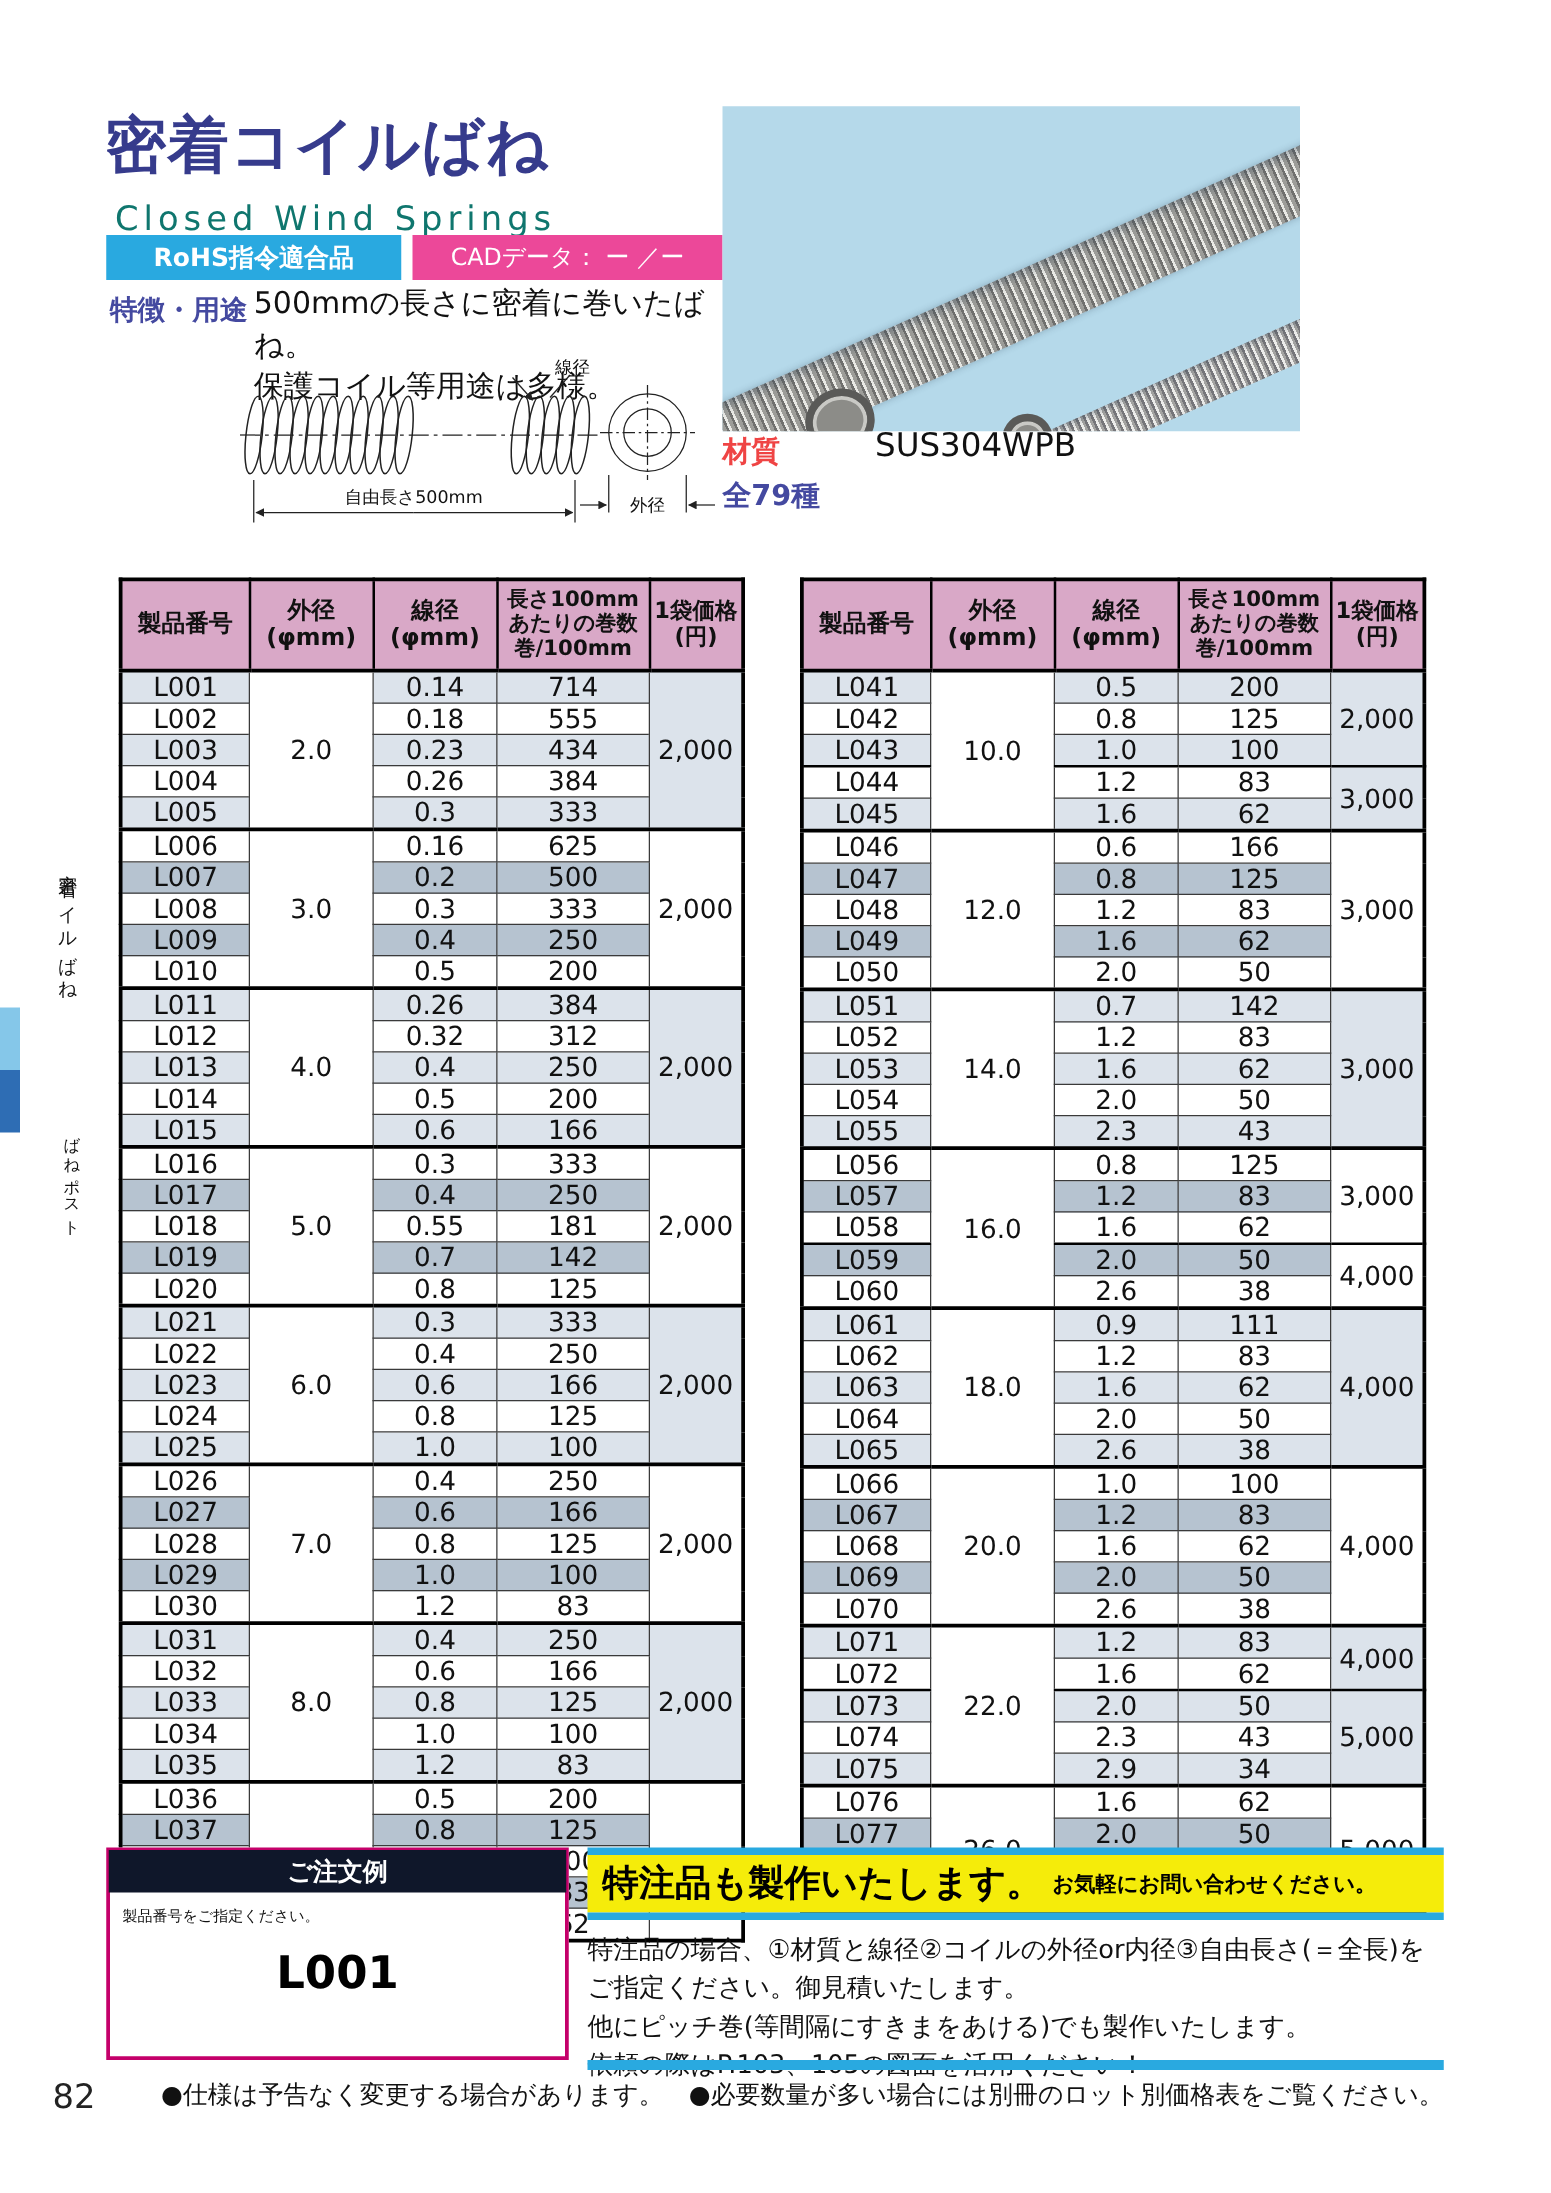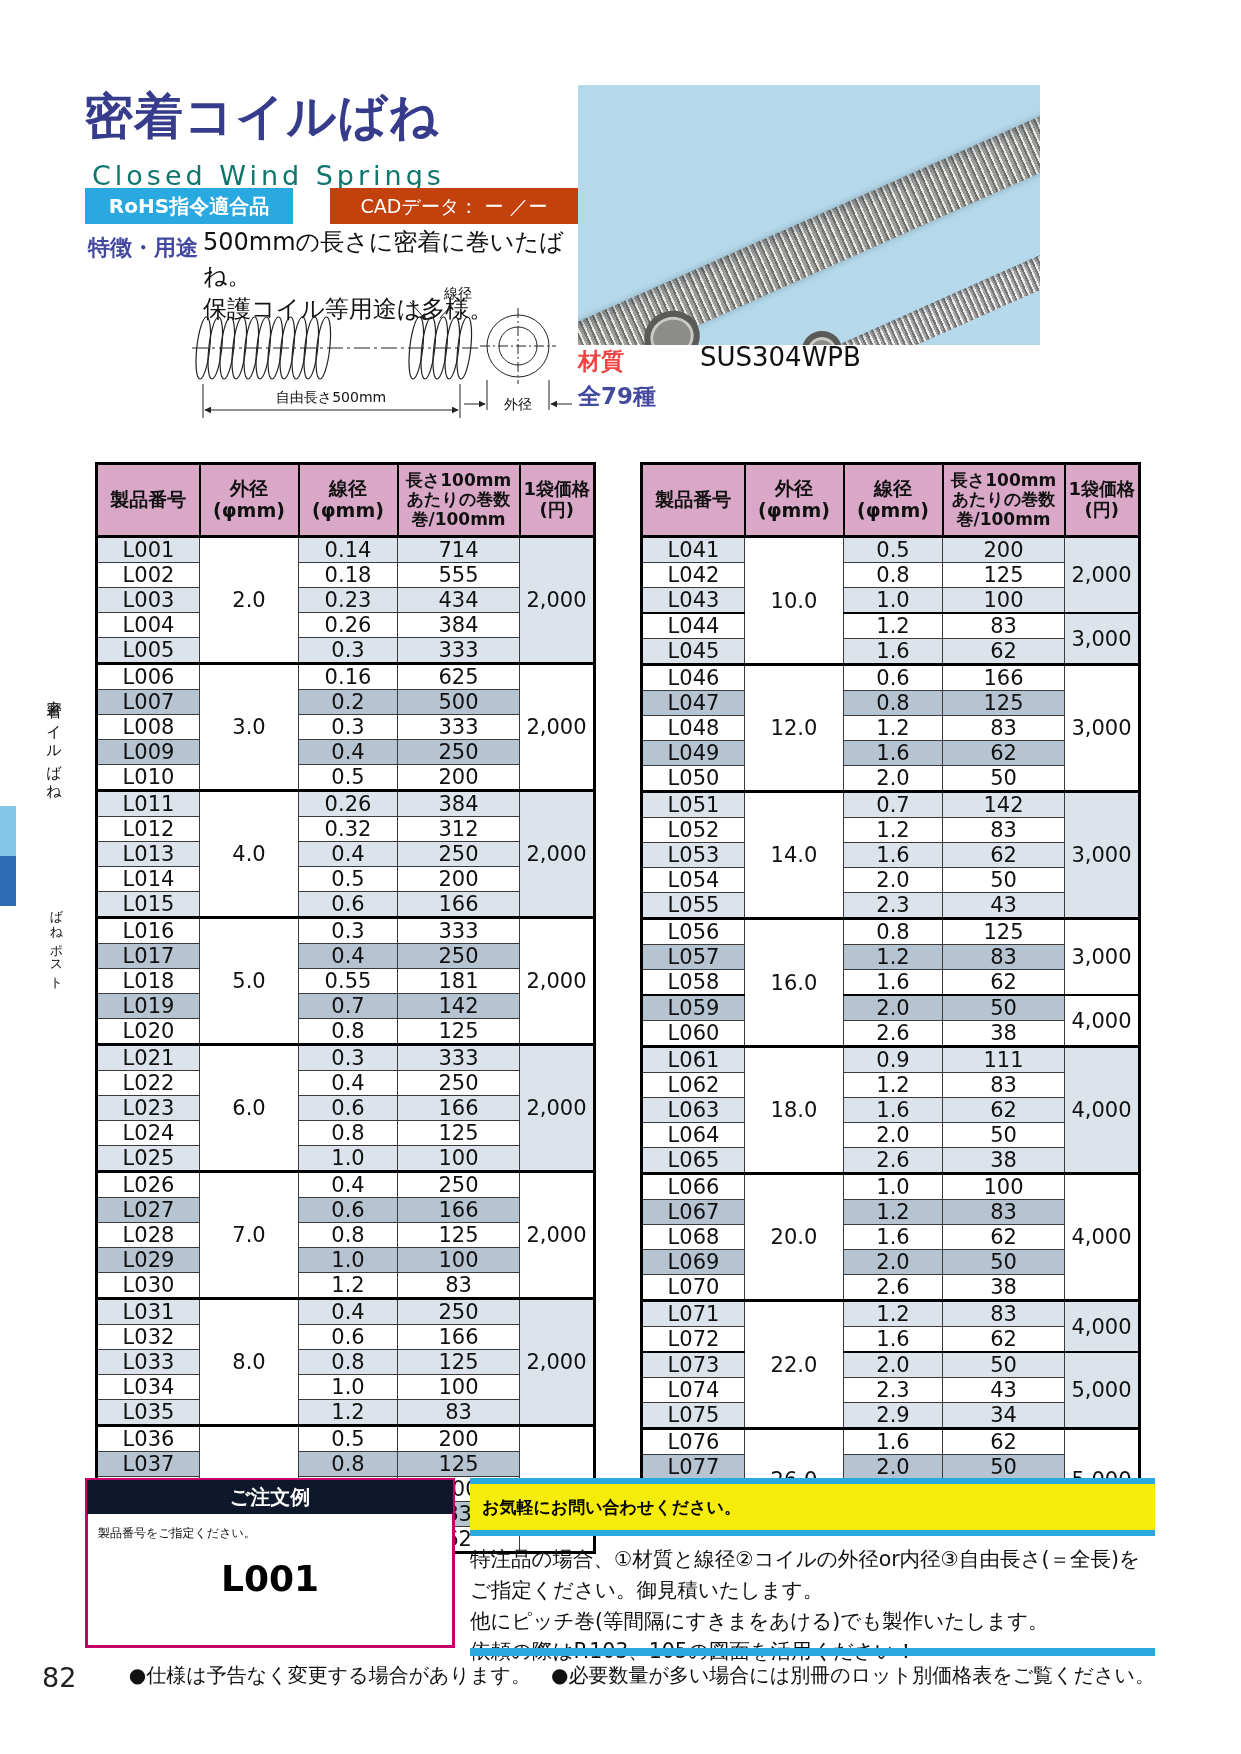--- a/index.html
+++ b/index.html
@@ -6,23 +6,23 @@
   body{
     width:1241px;height:1754px;position:relative;background:#ffffff;
     font-family:"DejaVu Sans","Liberation Sans",sans-serif;color:#111;
     overflow:hidden;
   }
   .abs{position:absolute;}
 
   
   #title{left:84px;top:84px;font-size:49px;font-weight:800;color:#363b8c;letter-spacing:1px;}
   #subtitle{left:92px;top:160px;font-size:27px;color:#0f766e;letter-spacing:4px;}
-  #badge-rohs{left:85px;top:188px;width:208px;height:36px;background:#29a9e0;color:#fff;
+  #badge-rohs{left:85px;top:188px;width:236px;height:36px;background:#29a9e0;color:#fff;
     font-size:20px;font-weight:bold;text-align:center;line-height:36px;}
-  #badge-cad{left:330px;top:188px;width:248px;height:36px;background:#c2410c;color:#fff;
+  #badge-cad{left:330px;top:188px;width:248px;height:36px;background:#ec4899;color:#fff;
     font-size:19px;text-align:center;line-height:36px;}
   #feat-label{left:88px;top:233px;font-size:22px;font-weight:bold;color:#4449a0;}
   #feat-text{left:203px;top:226px;width:380px;font-size:24px;line-height:1.4;color:#111;}
 
   
   #photo{left:578px;top:85px;width:462px;height:260px;background:#b5d9ea;overflow:hidden;}
   .spring{position:absolute;border-radius:24px;}
   #spring1{width:620px;height:52px;left:-60px;top:128px;transform:rotate(-24deg);
     background:repeating-linear-gradient(90deg,#70706e 0 2px,#e9e9e5 2px 4px,#9d9d99 4px 7px);
     box-shadow:0 4px 8px rgba(40,60,80,.35) inset,0 0 6px rgba(40,60,80,.3);}
@@ -654,20 +654,21 @@
 
 <div class="abs" id="order-box">
   <div id="order-header">ご注文例</div>
   <div id="order-instruction">製品番号をご指定ください。</div>
   <div id="order-example">L001</div>
 </div>
 
 <div class="abs" id="custom">
   <div class="cyanbar" id="cbar1"></div>
   <div id="cbanner">
+    <span id="custom-headline">特注品も製作いたします。</span>
     <span id="custom-headline-sub">お気軽にお問い合わせください。</span>
   </div>
   <div class="cyanbar" id="cbar2"></div>
   <div id="custom-body">
     <div>特注品の場合、①材質と線径②コイルの外径or内径③自由長さ(＝全長)をご指定ください。御見積いたします。</div>
     <div>他にピッチ巻(等間隔にすきまをあける)でも製作いたします。</div>
     <div>依頼の際はP.103、105の図面を活用ください！</div>
   </div>
   <div class="cyanbar" id="cbar3"></div>
 </div>

